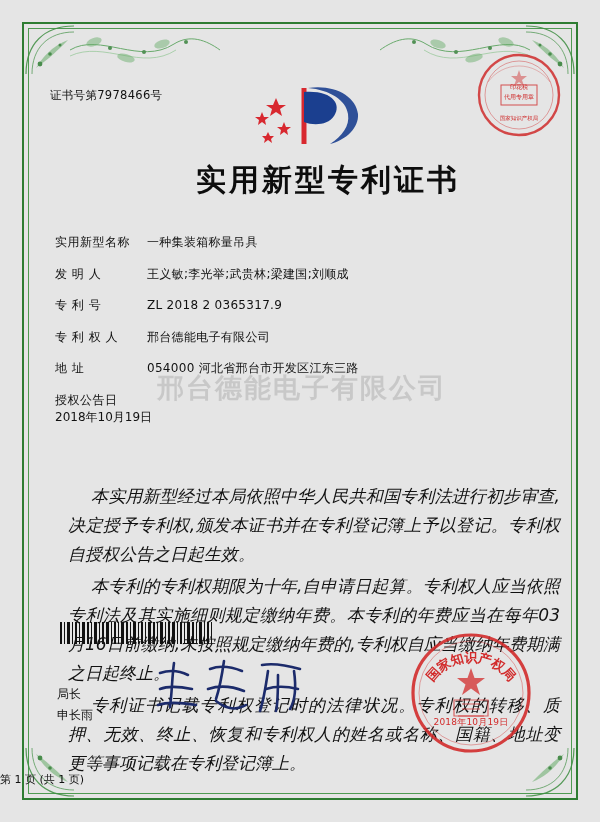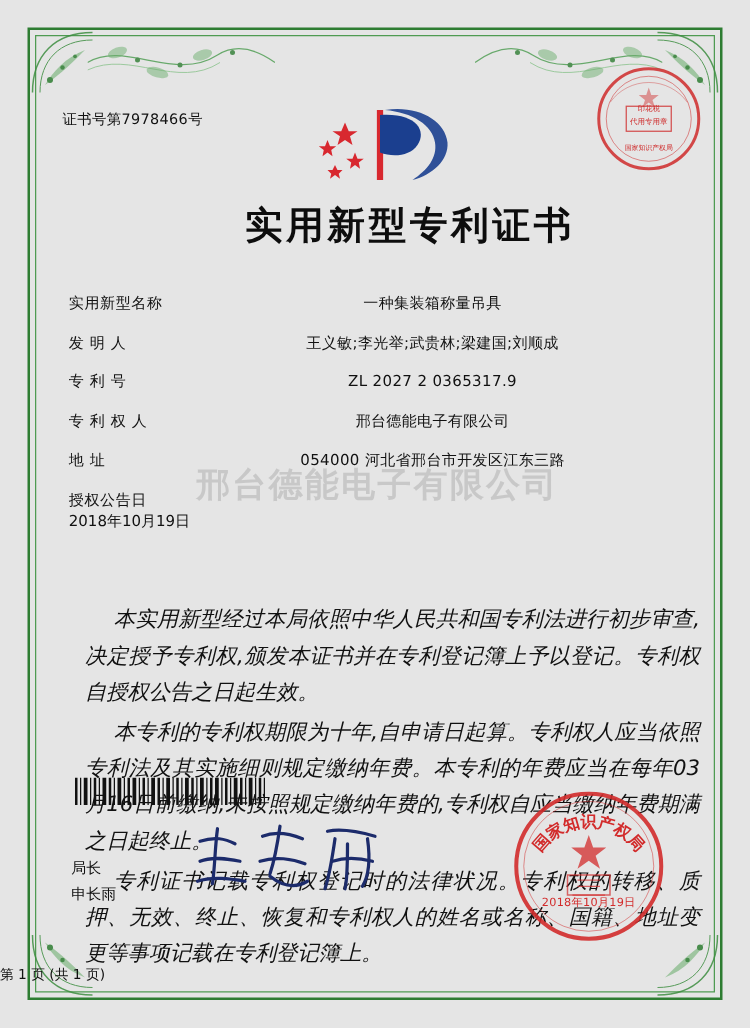--- a/index.html
+++ b/index.html
@@ -117,21 +117,20 @@
   }
   .field-label {
     width: 92px;
     flex: none;
     letter-spacing: 0.5px;
     white-space: nowrap;
   }
   .field-value {
     flex: 1;
     letter-spacing: 0.3px;
-    text-align: center;
   }
   .grant-row {
     display: flex;
     align-items: baseline;
     font-size: 12px;
     color: #111;
     margin-bottom: 6px;
   }
   .grant-left { width: 250px; display:flex;flex-direction:column; }
   .grant-right { display:flex; }
@@ -335,21 +334,21 @@
       <span class="field-value">一种集装箱称量吊具</span>
     </div>
 
     <div class="field-row">
       <span class="field-label">发 明 人</span>
       <span class="field-value">王义敏;李光举;武贵林;梁建国;刘顺成</span>
     </div>
 
     <div class="field-row">
       <span class="field-label">专 利 号</span>
-      <span class="field-value">ZL 2027 2 0365317.9</span>
+      <span class="field-value">ZL 2018 2 0365317.9</span>
     </div>
 
 
     <div class="field-row">
       <span class="field-label">专 利 权 人</span>
       <span class="field-value">邢台德能电子有限公司</span>
     </div>
 
     <div class="field-row">
       <span class="field-label">地 址</span>

